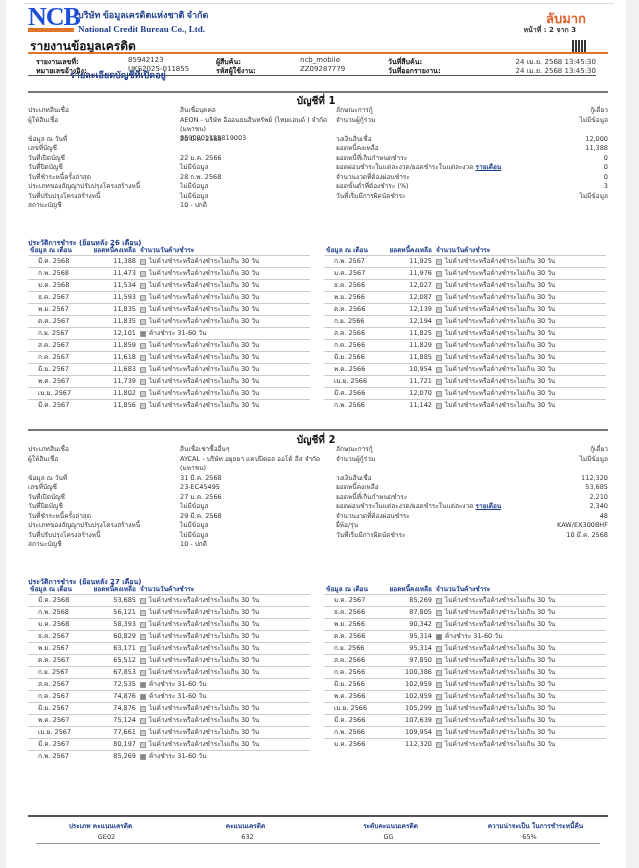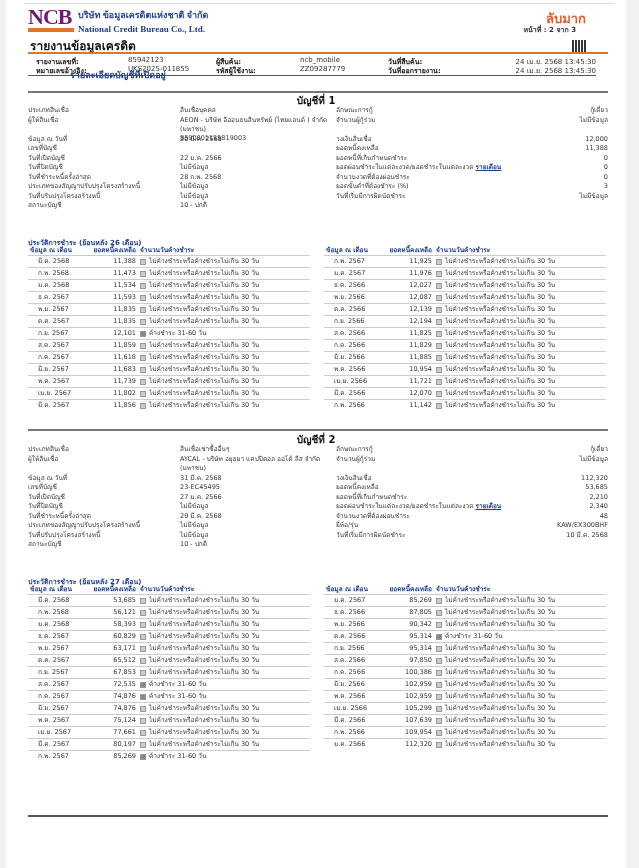--- a/index.html
+++ b/index.html
@@ -1,20 +1,20 @@
 <!DOCTYPE html>
 <html><head>
 <meta charset="utf-8">
 <style>
   html, body { margin:0; padding:0; background:#f2f2f2; }
   body { width:639px; height:868px; overflow:hidden; font-family:"DejaVu Sans", sans-serif; color:#333; font-size:7px; }
   .page { position:absolute; left:6px; top:0; width:620px; height:868px; background:#fff; }
   .toprule { position:absolute; left:18px; right:12px; top:3px; border-top:1px solid #ddd; }
   .logo { position:absolute; left:22px; top:7px; }
-  .logo .ncb { font-family:"Liberation Serif", serif; font-weight:bold; font-size:22px; color:#701a75; letter-spacing:-1px; line-height:20px; }
+  .logo .ncb { font-family:"Liberation Serif", serif; font-weight:bold; font-size:26px; color:#1d4ed8; letter-spacing:-1px; line-height:20px; }
   .logo .bar { width:46px; height:4px; background:#e0742a; margin-top:1px; }
   .cname { position:absolute; left:72px; top:8px; font-family:"Liberation Serif", serif; font-weight:bold; color:#1f3e8c; }
   .cname .th { font-size:9px; }
   .cname .en { font-size:9px; margin-top:2px; }
   .confidential { position:absolute; right:40px; top:8px; font-size:13px; font-weight:bold; color:#e0602a; }
   .pageno { position:absolute; right:50px; top:24px; font-size:7px; font-weight:bold; color:#333; }
   .qr { position:absolute; right:40px; top:40px; width:14px; height:14px; background:
     repeating-linear-gradient(90deg,#111 0 2px,#fff 2px 3px), #111; opacity:.85; }
   .title { position:absolute; left:24px; top:36px; font-size:12px; font-weight:bold; color:#111; }
   .sec-title { position:absolute; left:22px; top:72px; font-size:9px; font-weight:bold; color:#1f3e8c; }
@@ -616,15 +616,27 @@
           <div class="c2">112,320</div>
           <div class="c3">
             <span class="box"></span>
             <span>ไม่ค้างชำระหรือค้างชำระไม่เกิน 30 วัน</span>
           </div>
         </div>
       </div>
     </div>
 
   <div class="score">
+    <div class="scorehead" id="scorehead">
+        <div>ประเภท คะแนนเครดิต</div>
+        <div>คะแนนเครดิต</div>
+        <div>ระดับคะแนนเครดิต</div>
+        <div>ความน่าจะเป็น ในการชำระหนี้คืน</div>
+      </div>
+    <div class="scoreval" id="scoreval">
+        <div>GE02</div>
+        <div>632</div>
+        <div>GG</div>
+        <div>65%</div>
+      </div>
   </div>
 
 </div>
 
 </body></html>

